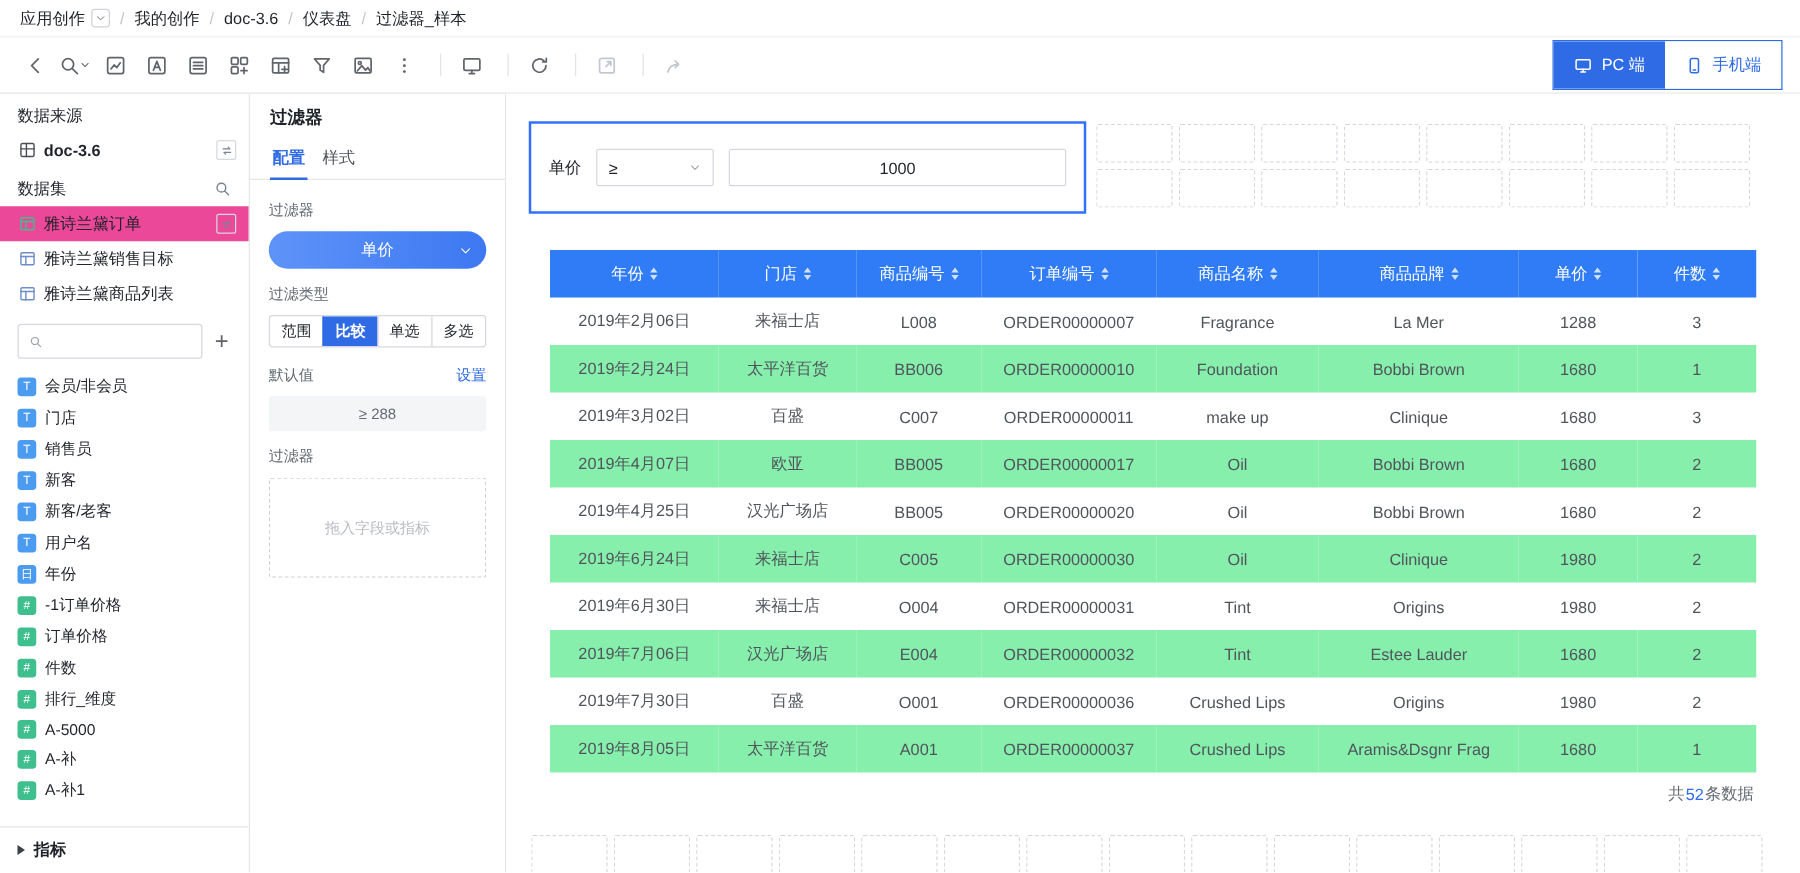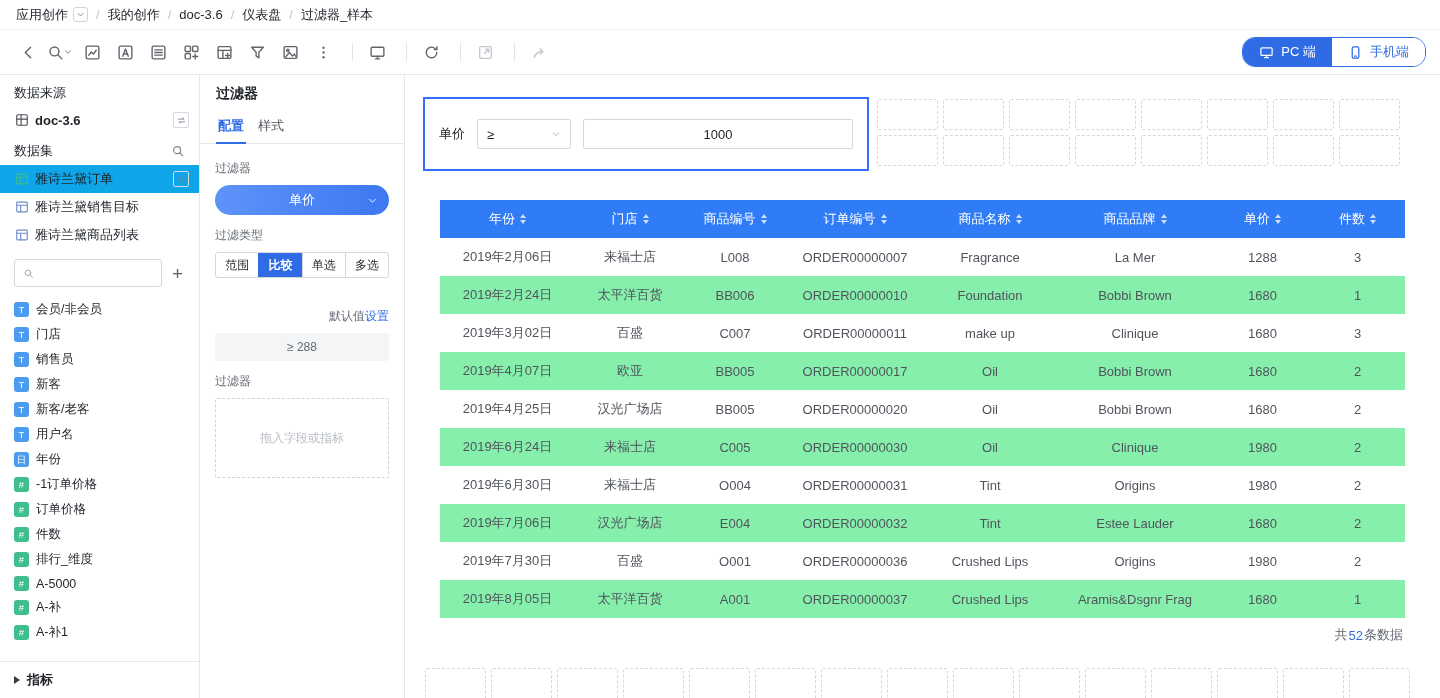--- a/index.html
+++ b/index.html
@@ -20,42 +20,42 @@
   .toolbar{height:45px;display:flex;align-items:center;padding:0 14px;border-bottom:1px solid #e5e6e8}
   .tool-icon{width:28px;height:28px;border-radius:3px;display:flex;align-items:center;
     justify-content:center;margin-right:5px;cursor:pointer;flex:none}
   .tool-icon svg{width:17px;height:17px}
   .tool-icon.light svg{stroke:#c3c7cf}
   .tool-icon .dot{fill:#60646b;stroke:none}
   .zoom-wrap{display:flex;align-items:center;margin-right:5px;cursor:pointer}
   .zoom-wrap svg.main{width:17px;height:17px}
   .zoom-wrap svg.caret{width:10px;height:10px;margin-left:-1px}
   .tool-sep{width:1px;height:18px;background:#e1e3e7;margin:0 10px;flex:none}
-  .device-group{margin-left:auto;display:flex;height:30px;border:1px solid #2e6be5;
-    border-radius:13px;overflow:hidden}
+  .device-group{margin-left:auto;display:flex;height:40px;border:1px solid #2e6be5;
+    border-radius:0;overflow:hidden}
   .device-btn{display:flex;align-items:center;gap:7px;padding:0 16px;font-size:13px;cursor:pointer}
   .device-btn svg{width:15px;height:15px}
   .device-btn.active{background:#2e6be5;color:#fff}
   .device-btn.active svg{stroke:#fff}
   .device-btn.inactive{background:#fff;color:#2e6be5}
   .device-btn.inactive svg{stroke:#2e6be5}
 
   
   .workspace{display:flex;height:calc(100% - 75px)}
 
   
   .left-panel{width:200px;flex:none;border-right:1px solid #e5e6e8;display:flex;
     flex-direction:column;font-size:13px;overflow:hidden}
   .lp-title{font-weight:normal;padding:9px 14px 5px;display:flex;align-items:center}
   .lp-title .spacer{flex:1}
   .lp-title svg{width:14px;height:14px}
   .lp-row{display:flex;align-items:center;gap:6px;padding:5px 10px 5px 14px;cursor:pointer}
   .lp-row .label{flex:1;white-space:nowrap;overflow:hidden;text-overflow:ellipsis}
   .lp-row.bold .label{font-weight:bold}
-  .lp-row.selected{background:#0ea5e9}
+  .lp-row.selected{background:#ec4899}
   .mini-icon{width:15px;height:15px;flex:none;display:flex;align-items:center;justify-content:center}
   .mini-icon svg{width:14px;height:14px}
   .swap-box{width:16px;height:16px;border:1px solid #d5d8dd;border-radius:2px;flex:none;
     display:flex;align-items:center;justify-content:center;cursor:pointer}
   .swap-box svg{width:11px;height:11px;stroke:#7a8291}
   .search-row{display:flex;align-items:center;gap:8px;margin:10px 14px 8px}
   .search-input{flex:1;height:28px;border:1px solid #d5d8dd;border-radius:3px;display:flex;
     align-items:center;padding:0 8px;gap:6px}
   .search-input svg{width:13px;height:13px;stroke:#9aa0a8}
   .search-input input{border:none;outline:none;width:100%;font-size:12px;
@@ -73,21 +73,21 @@
     border-left:6px solid #3b3f45}
 
   
   .config-panel{width:205px;flex:none;border-right:1px solid #e5e6e8;font-size:13px;overflow:hidden}
   .cp-title{font-weight:bold;font-size:14px;padding:10px 16px 8px}
   .cp-tabs{display:flex;gap:10px;padding:0 16px;border-bottom:1px solid #e5e6e8}
   .cp-tab{padding:6px 2px 7px;cursor:pointer;color:#50555c}
   .cp-tab.active{color:#2e6be5;font-weight:bold;border-bottom:2px solid #2e6be5;margin-bottom:-1px}
   .cp-body{padding:4px 15px 0}
   .cp-label{font-size:12px;color:#646a73;margin:12px 0 8px}
-  .cp-default-row{display:flex;align-items:center;justify-content:flex-end;margin:30px 0 8px}
+  .cp-default-row{display:flex;align-items:center;justify-content:space-between;margin:14px 0 8px}
   .cp-default-row .lbl{font-size:12px;color:#646a73}
   .cp-set-link{font-size:12px;color:#2e6be5;cursor:pointer}
   .pill{height:30px;border-radius:15px;background:linear-gradient(90deg,#5e93f8,#3d78f2);
     color:#fff;display:flex;align-items:center;justify-content:center;position:relative;
     cursor:pointer;font-size:13px}
   .pill svg{position:absolute;right:11px;width:11px;height:11px;stroke:#fff}
   .segmented{display:flex;height:26px;border:1px solid #d5d8dd;border-radius:3px;overflow:hidden}
   .segment{flex:1;display:flex;align-items:center;justify-content:center;font-size:12px;
     cursor:pointer;color:#1f2329;border-left:1px solid #d5d8dd}
   .segment:first-child{border-left:none}

